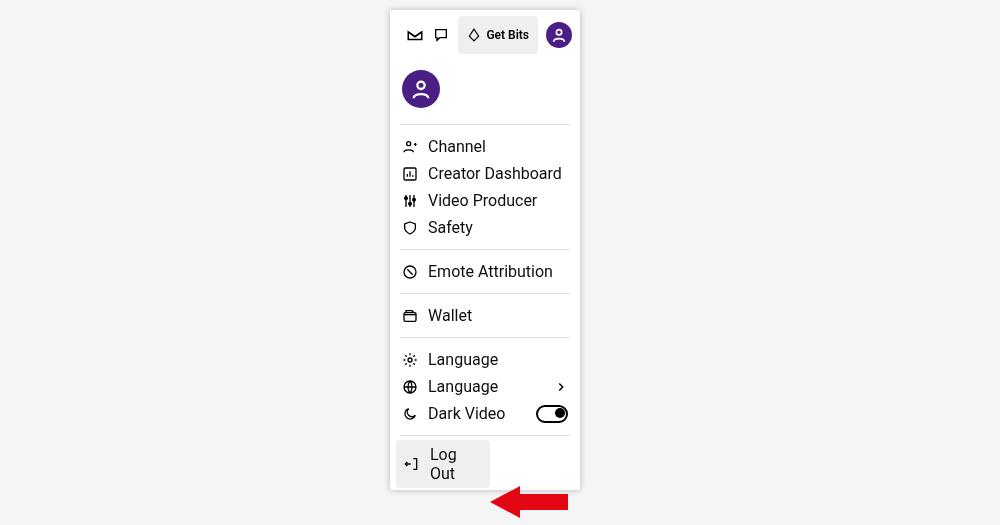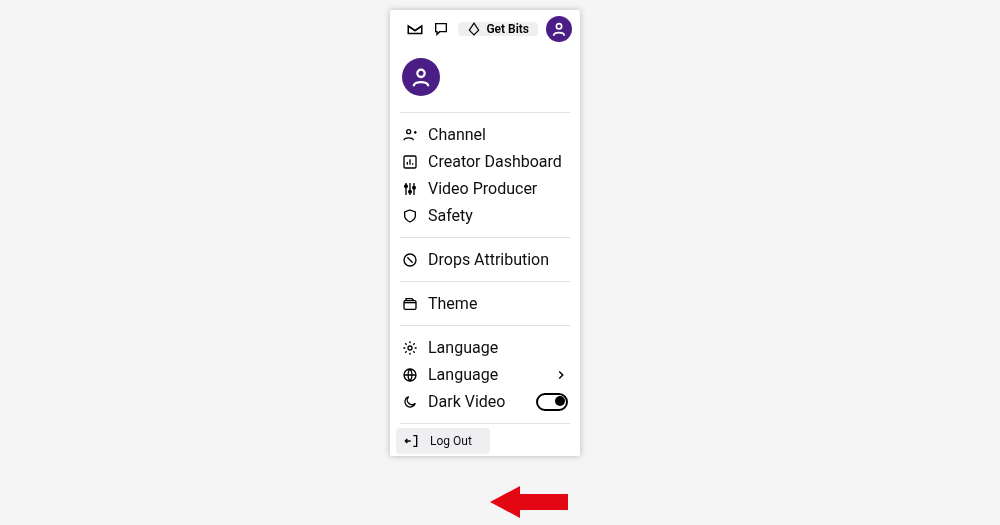--- a/index.html
+++ b/index.html
@@ -34,21 +34,21 @@
     align-items: center;
     justify-content: center;
     color: #000;
   }
   .get-bits {
     display: flex;
     align-items: center;
     gap: 5px;
     background: #efeff1;
     border-radius: 4px;
-    padding: 0 9px;
+    padding: 12px 9px;
     font-size: 12px;
     font-weight: 600;
     color: #000;
     cursor: pointer;
   }
   .avatar {
     width: 26px;
     height: 26px;
     background: #4b1e86;
     border-radius: 50%;
@@ -119,21 +119,21 @@
     height: 10px;
     background: #000;
     border-radius: 50%;
   }
   .logout {
     display: flex;
     align-items: center;
     gap: 10px;
     margin: 4px 6px 0 6px;
     padding: 5px 8px;
-    font-size: 12px;
+    font-size: 16px;
     color: #0e0e10;
     background: #efeff1;
     border-radius: 4px;
     cursor: pointer;
     width: 78px;
   }
   .logout .mi-icon {
     width: 16px;
     height: 16px;
     display: flex;
@@ -236,36 +236,36 @@
   <div class="divider"></div>
 
   <div class="menu-group">
     <div class="menu-item">
       <span class="mi-icon">
         <svg width="16" height="16" viewBox="0 0 24 24" fill="none" stroke="#000" stroke-width="2">
             <circle cx="12" cy="12" r="9"></circle>
             <path d="M8 8 L16 16"></path>
           </svg>
       </span>
-      <span class="mi-label">Drops Attribution</span>
+      <span class="mi-label">Emote Attribution</span>
     </div>
   </div>
 
   <div class="divider"></div>
 
   <div class="menu-group">
     <div class="menu-item">
       <span class="mi-icon">
         <svg width="16" height="16" viewBox="0 0 24 24" fill="none" stroke="#000" stroke-width="2">
             <rect x="3" y="7" width="18" height="13" rx="2"></rect>
             <path d="M3 10 H21"></path>
             <path d="M6 7 V4 H15 L18 7"></path>
           </svg>
       </span>
-      <span class="mi-label">Theme</span>
+      <span class="mi-label">Wallet</span>
     </div>
   </div>
 
   <div class="divider"></div>
 
   <div class="menu-group">
     <div class="menu-item">
       <span class="mi-icon">
         <svg width="16" height="16" viewBox="0 0 24 24" fill="none" stroke="#000" stroke-width="2">
             <circle cx="12" cy="12" r="3"></circle>

